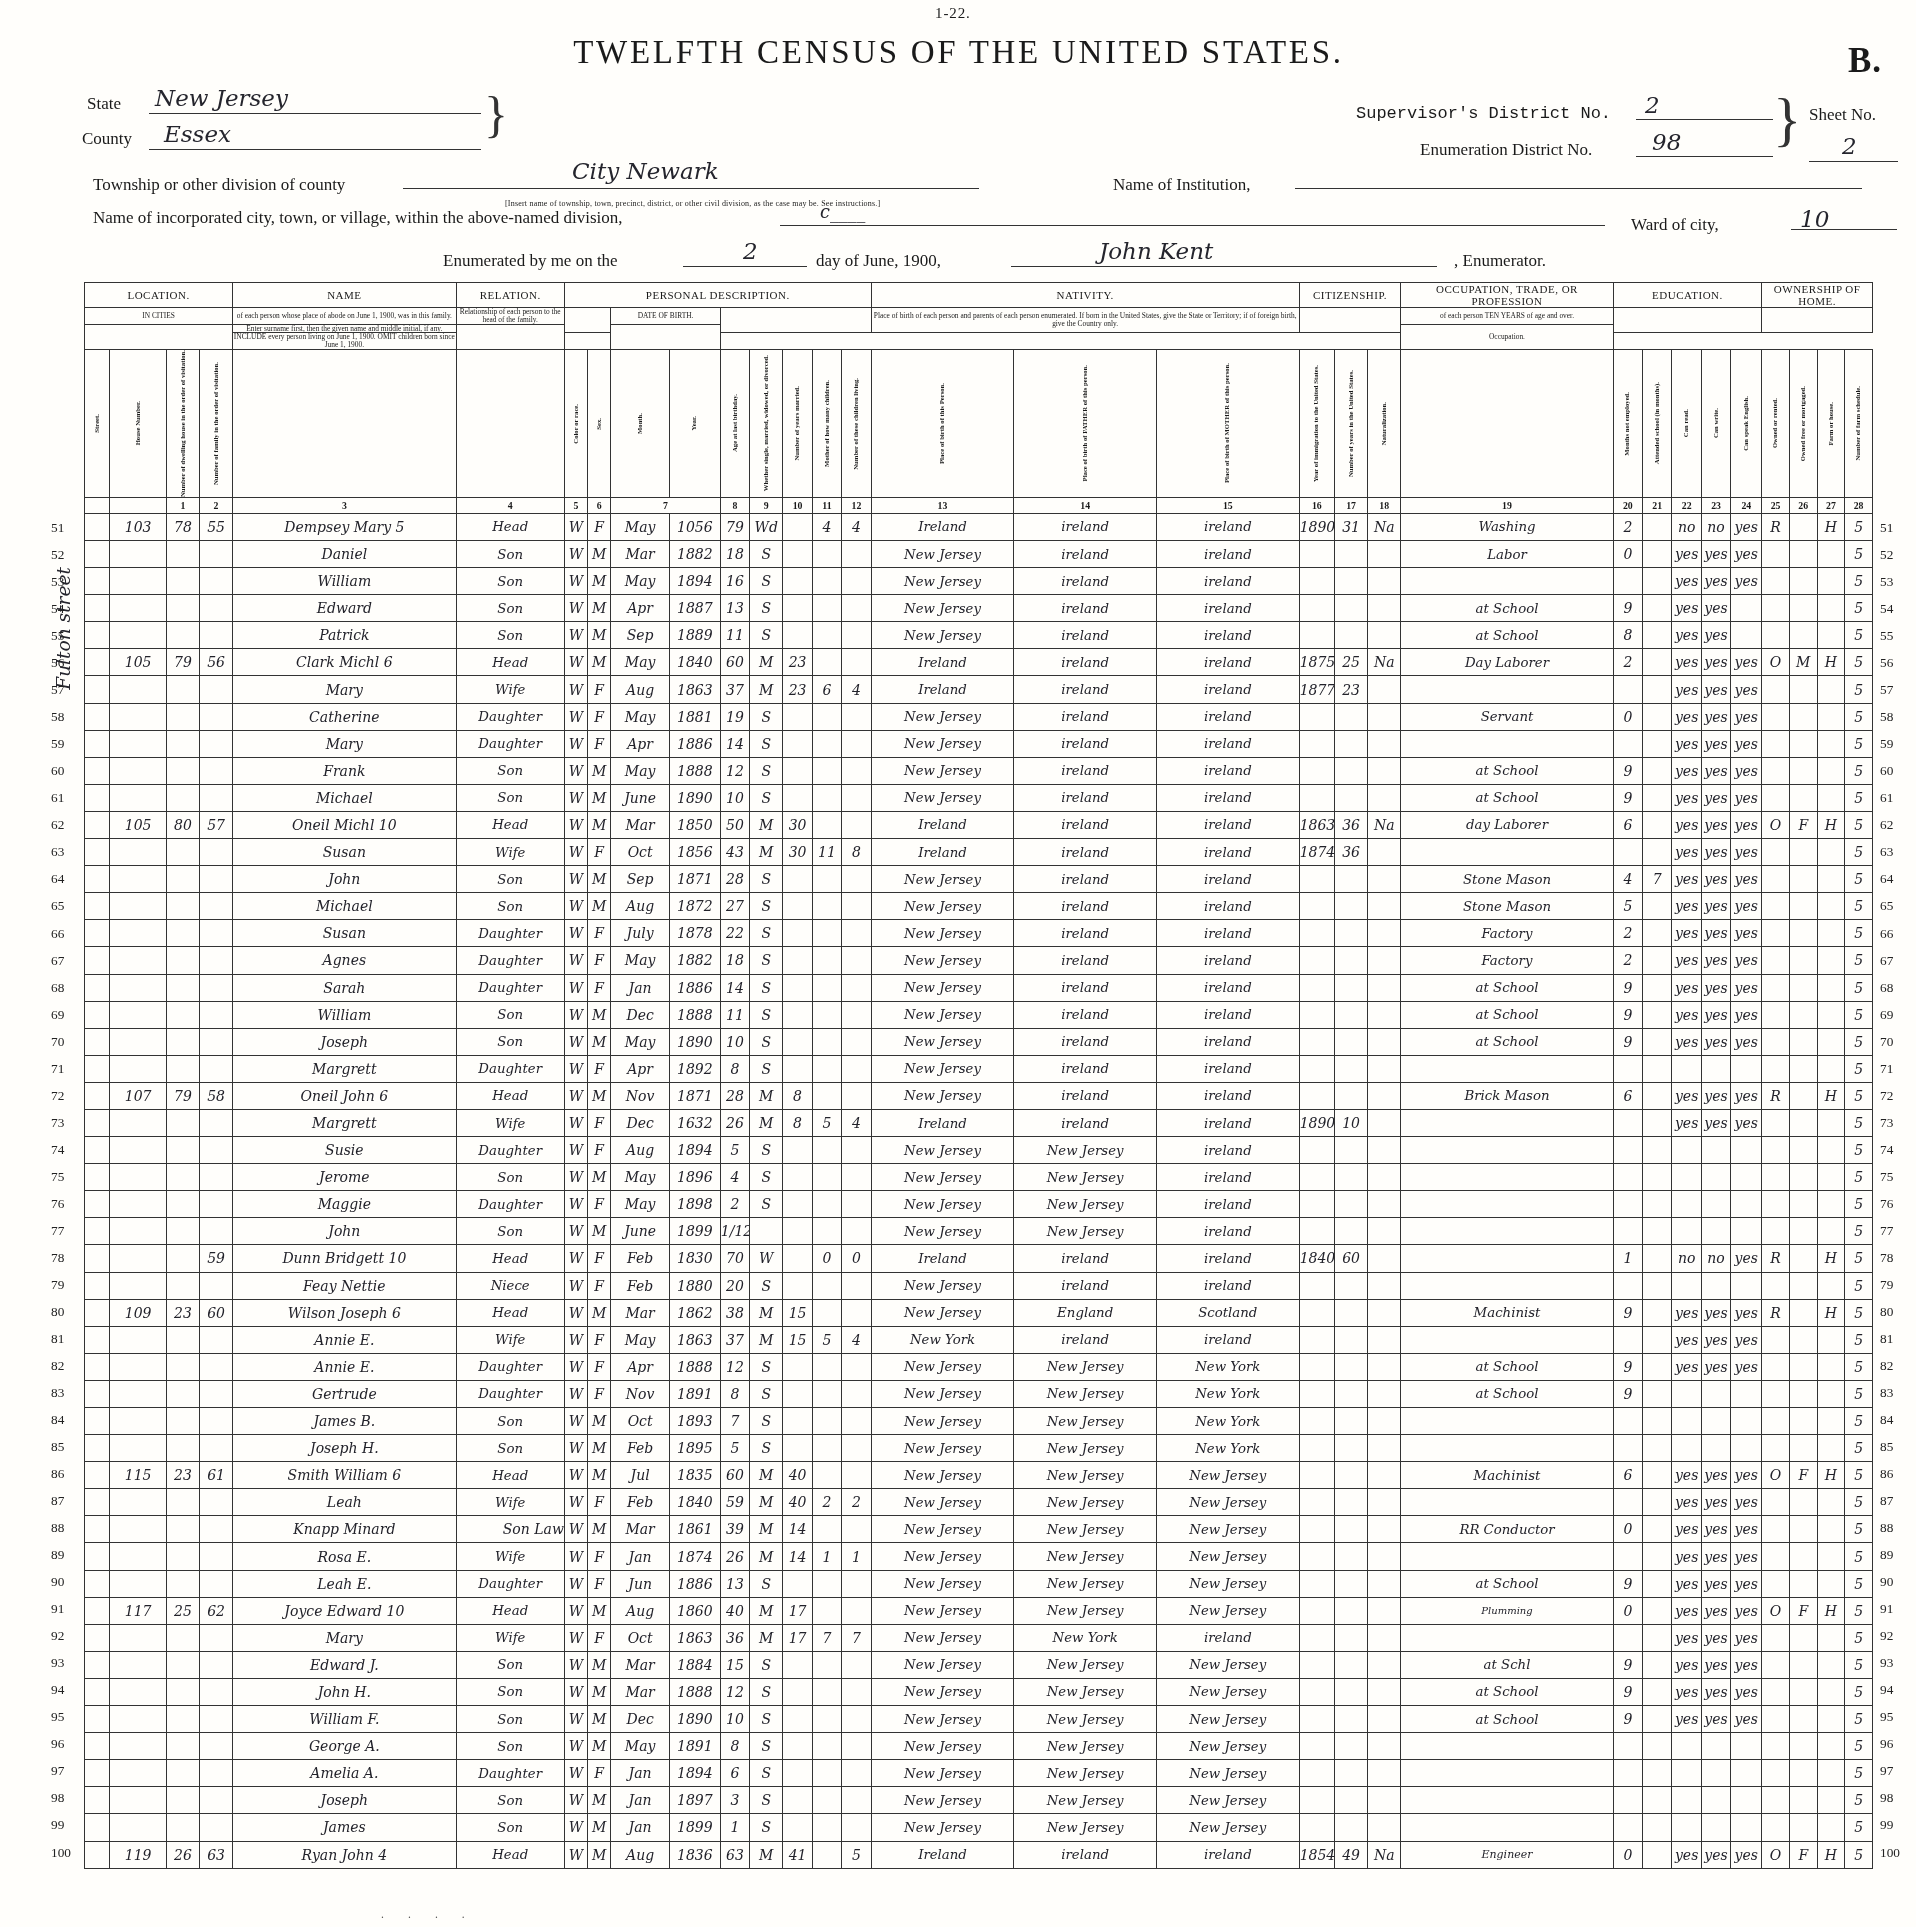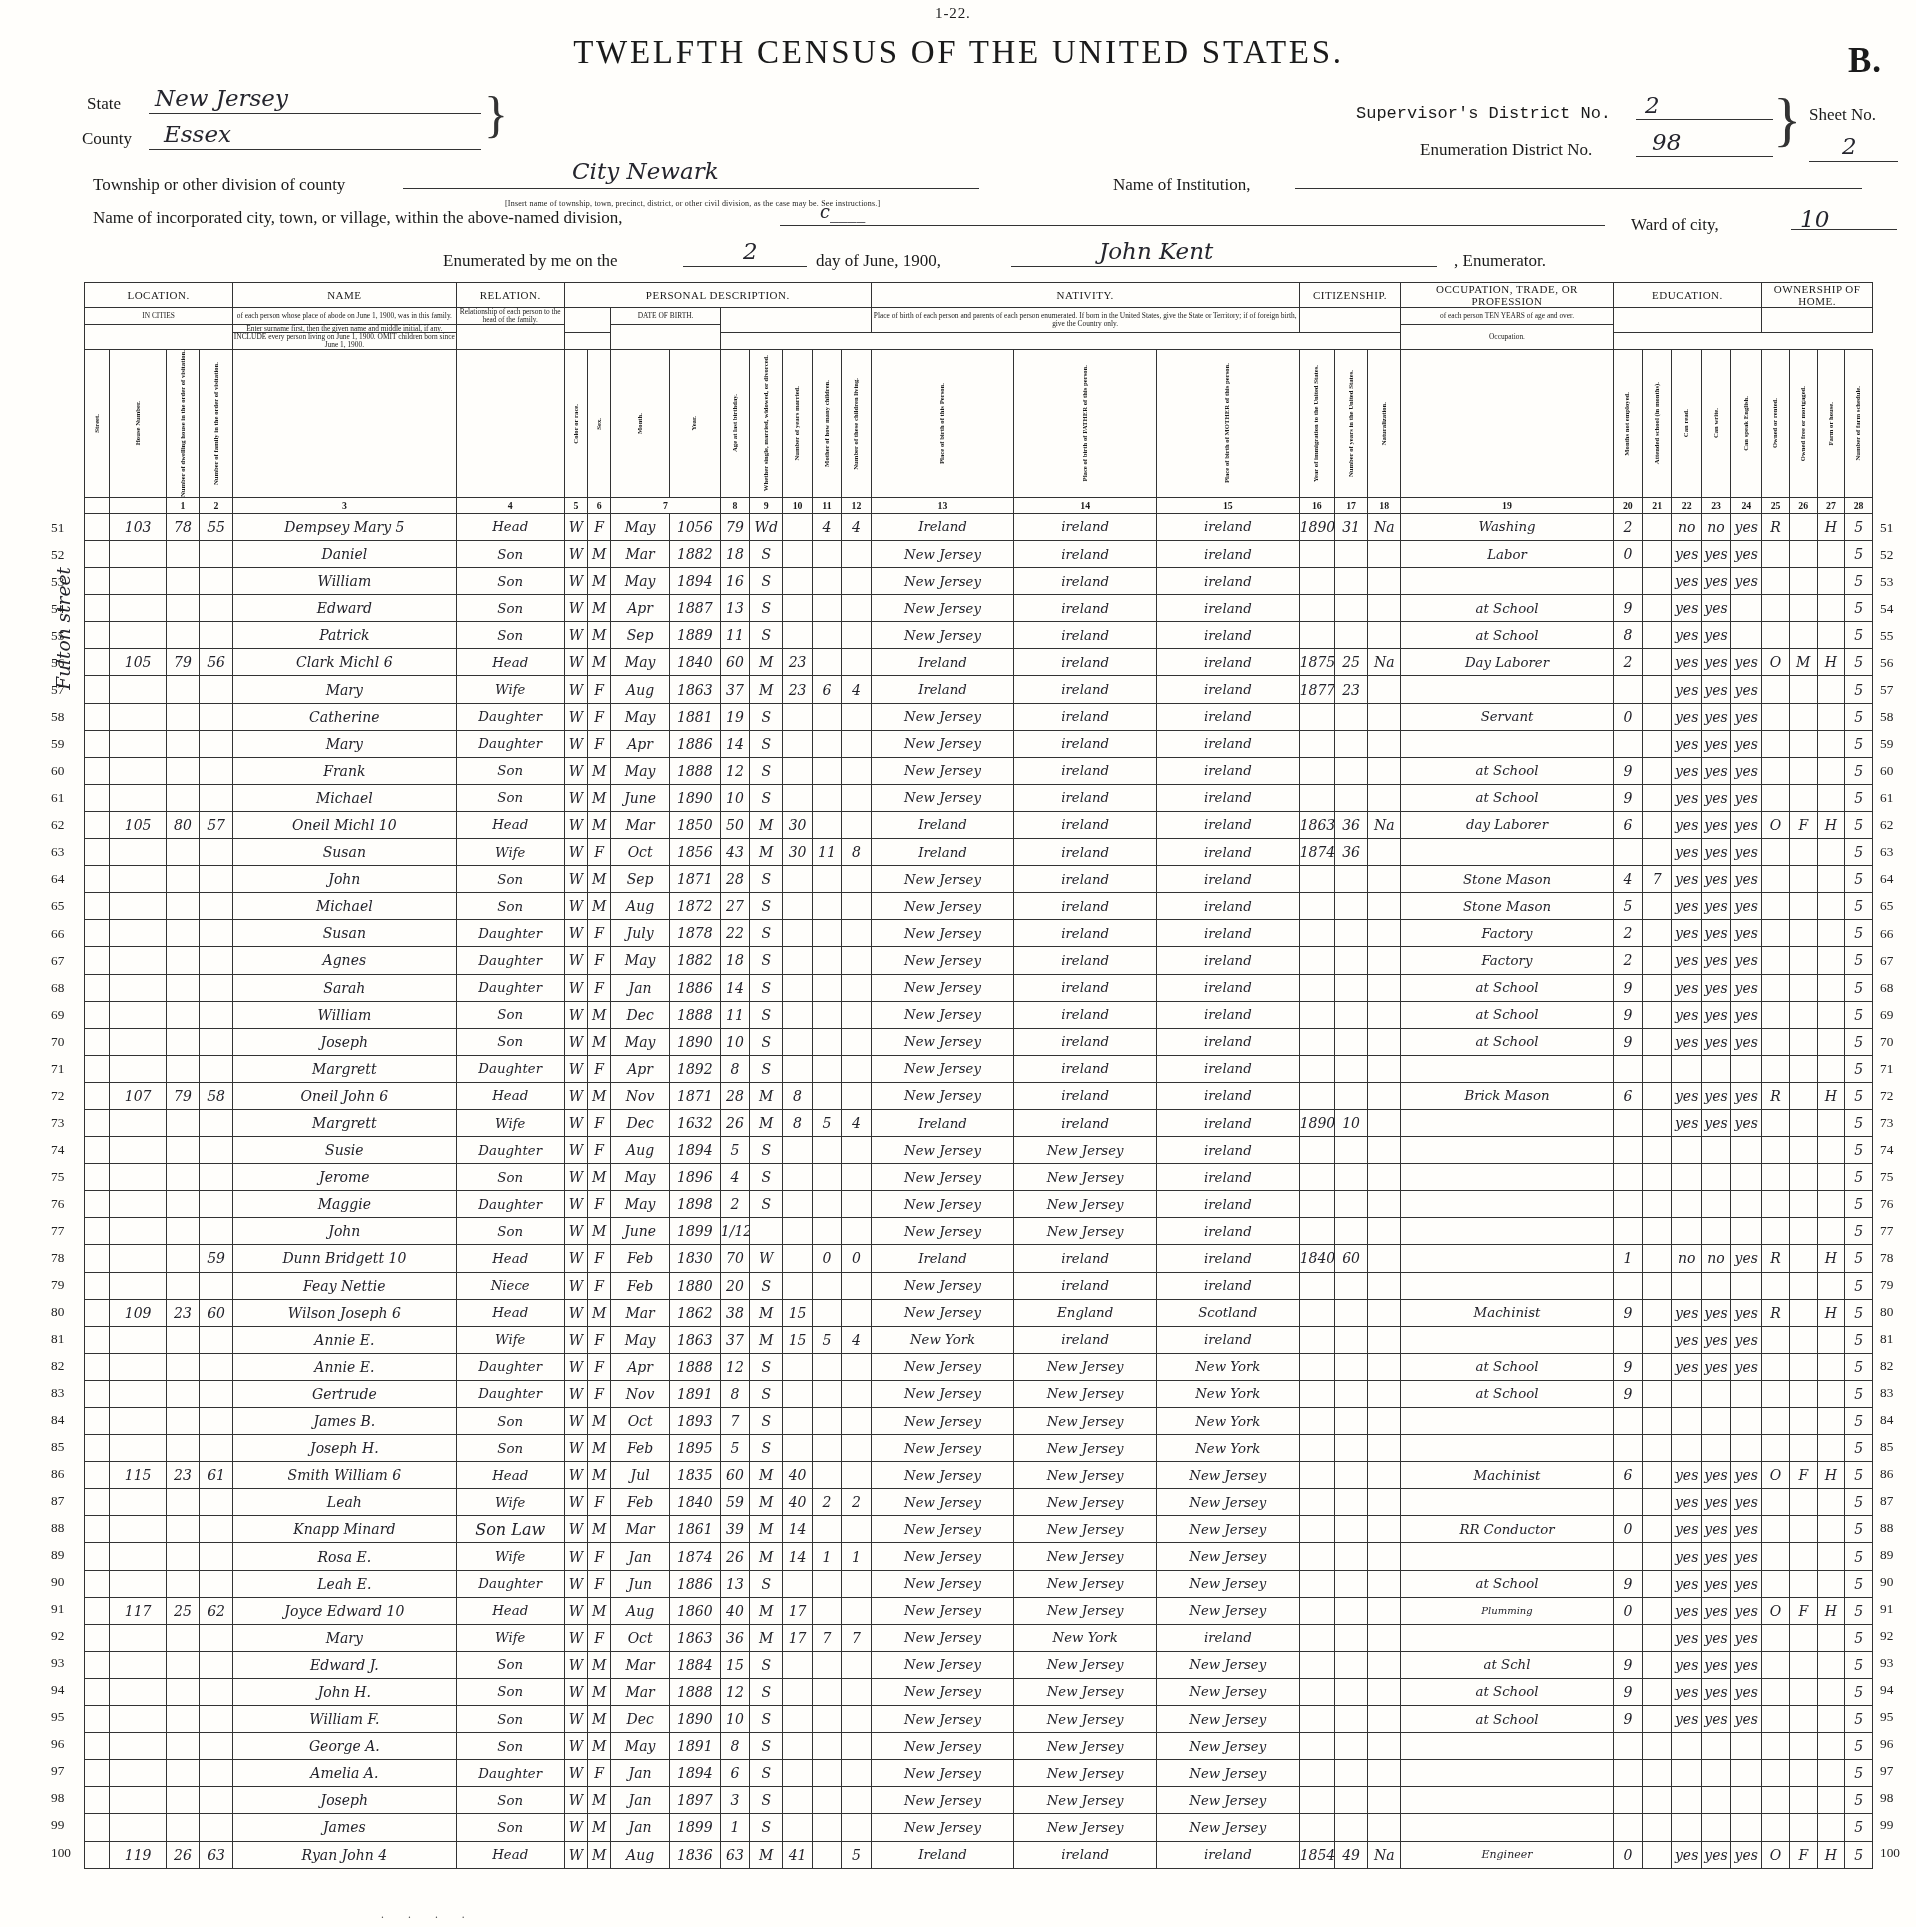--- a/index.html
+++ b/index.html
@@ -1573,21 +1573,21 @@
             <td></td>
             <td></td>
             <td>5</td>
           </tr>
           <tr class="datarow">
             <td></td>
             <td></td>
             <td></td>
             <td></td>
             <td class="name-cell">Knapp Minard</td>
-            <td style="font-size: 16px;">Son Law</td>
+            <td style="font-size: 14px; text-align: right;">Son Law</td>
             <td>W</td>
             <td>M</td>
             <td>Mar</td>
             <td>1861</td>
             <td>39</td>
             <td>M</td>
             <td>14</td>
             <td></td>
             <td></td>
             <td style="font-size: 13.3px;">New Jersey</td>

